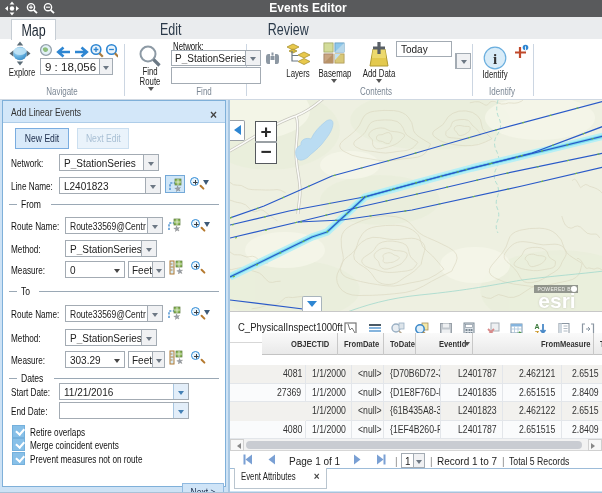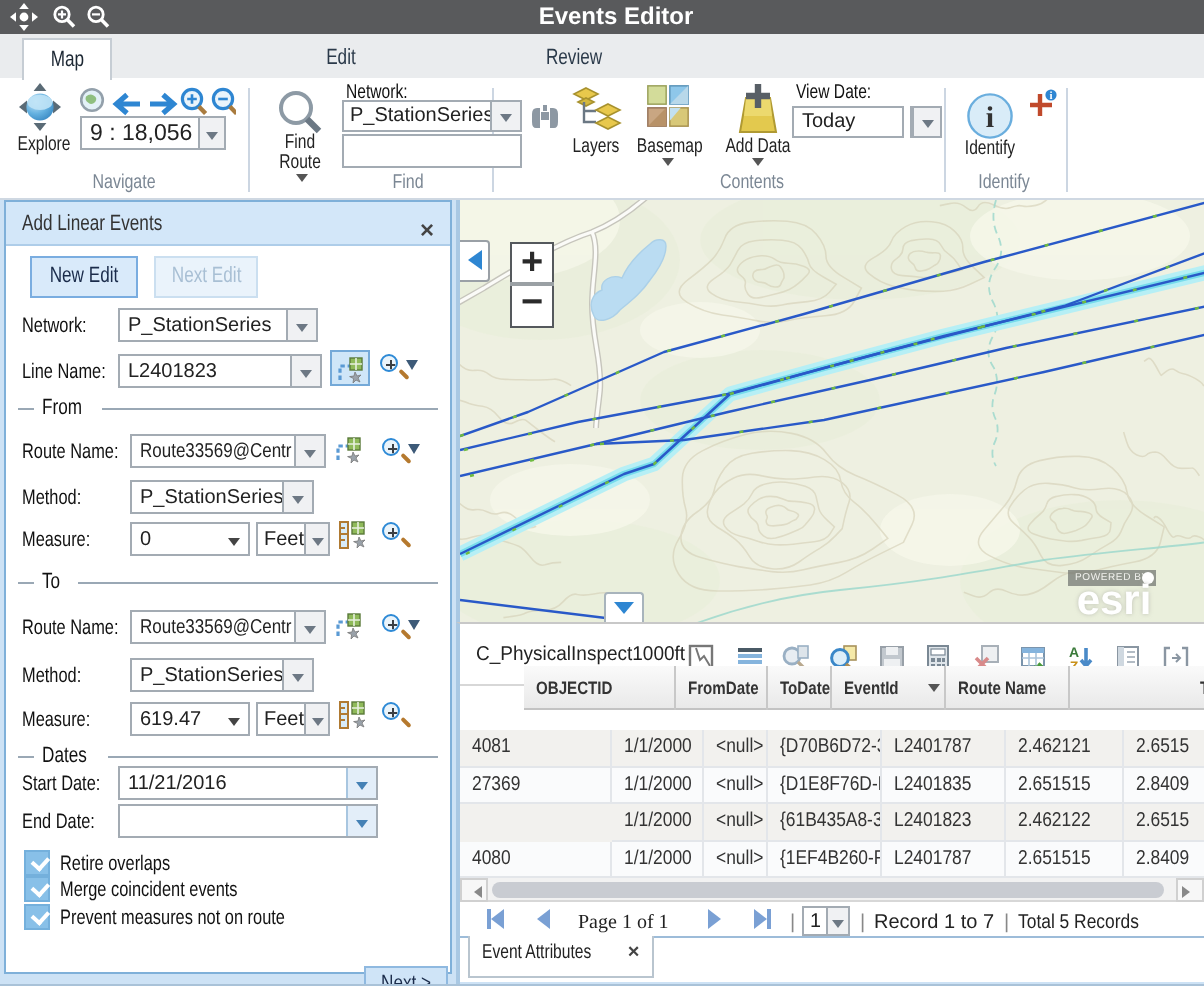--- a/index.html
+++ b/index.html
@@ -4,21 +4,21 @@
 <style>
 * { margin:0; padding:0; box-sizing:border-box; }
 html,body { width:602px; height:493px; overflow:hidden; }
 body { font-family:"Liberation Sans", sans-serif; background:#fff; position:relative; }
 .abs { position:absolute; }
 
 #titlebar { left:0; top:0; width:602px; height:17px; background:#595a5c; }
 #titlebar .title { position:absolute; left:14px; right:0; top:1px; text-align:center; color:#fff; font-size:12px; font-weight:bold; }
 
 #tabrow { left:0; top:17px; width:602px; height:23px; background:#eaecee; border-bottom:1px solid #fff; }
-.rtab { position:absolute; top:2px; height:21px; line-height:21px; font-size:11px; color:#2b3a4a; text-align:center; }
+.rtab { position:absolute; top:2px; height:21px; line-height:21px; font-size:16px; color:#2b3a4a; text-align:center; }
 .rtab.active { background:#fff; border:1px solid #c6cdd4; border-bottom:none; color:#1c2733; }
 
 #ribbon { left:0; top:40px; width:602px; height:60px; background:#fff; border-bottom:1px solid #cfd8e2; }
 .gsep { position:absolute; top:4px; height:52px; width:1px; background:#ccd6e2; }
 .glabel { position:absolute; top:46px; font-size:10px; color:#7b8794; text-align:center; transform:scaleX(0.8); transform-origin:50% 50%; }
 .btntext { position:absolute; font-size:10px; color:#222; text-align:center; transform:scaleX(0.78); transform-origin:50% 50%; }
 .combo { position:absolute; background:#fff; border:1px solid #a3abb3; font-size:10px; color:#222; overflow:hidden; }
 .combo .ctext { position:absolute; left:4px; right:14px; top:50%; transform:translateY(-50%); white-space:nowrap; overflow:hidden; }
 .combo .cbtn { position:absolute; right:0; top:0; bottom:0; width:15px; background:#f0f1f3; border-left:1px solid #a3abb3; }
 .combo .cbtn:after { content:""; position:absolute; left:50%; top:50%; margin:-1px 0 0 -3px; border:3px solid transparent; border-top:4px solid #6d7884; }
@@ -41,21 +41,21 @@
 .magz:after { content:""; position:absolute; left:3px; top:3px; width:4.6px; height:4.6px; background:
   linear-gradient(#3a3f44,#3a3f44) no-repeat 1.65px 0/1.3px 4.6px,
   linear-gradient(#3a3f44,#3a3f44) no-repeat 0 1.65px/4.6px 1.3px; }
 .magz i { position:absolute; left:9px; top:9px; width:5.5px; height:2.2px; background:#b5792e; transform:rotate(45deg); border-radius:1px; }
 .caret { width:0; height:0; border:3.5px solid transparent; border-top:5px solid #3d5a78; border-bottom:none; }
 .chk { width:13px; height:13px; background:#88c0e8; border:1px solid #74b0dc; }
 .chk:after { content:""; position:absolute; left:2.5px; top:2px; width:6px; height:3.5px; border-left:2.2px solid #fff; border-bottom:2.2px solid #fff; transform:rotate(-48deg); }
 
 #map { left:228px; top:100px; width:374px; height:211px; background:#edefdf; border-left:2px solid #a9c8e3; }
 
-#tablesec { left:228px; top:311px; width:374px; height:182px; background:#fff; border-left:2px solid #a9c8e3; border-top:1px solid #c8c8c8; }
+#tablesec { left:228px; top:311px; width:374px; height:182px; background:#fff; border-left:2px solid #a9c8e3; border-top:1px solid #c8c8c8;text-align:right; }
 #ttool { position:absolute; left:0; top:0; width:100%; height:31px; background:#fff; border-bottom:1px solid #d7d7d7; }
 #ttool .tlabel { position:absolute; left:8px; top:10px; font-size:10px; color:#222; transform:scaleX(0.95); transform-origin:0 50%; white-space:nowrap; }
 #thead { position:absolute; left:0; top:21px; width:100%; height:22px; background:linear-gradient(#fafafa,#e9e9e9); border-bottom:1px solid #c3c3c3;margin-left:32px; }
 .hcell { position:absolute; top:0; height:22px; line-height:22px; font-size:9px; font-weight:bold; color:#333; padding-left:6px; border-right:1px solid #c8c8c8; overflow:hidden; white-space:nowrap; }
 .trow { position:absolute; left:0; width:100%; height:18.5px; }
 .tcell > span { display:inline-block; transform:scaleX(0.87); transform-origin:0 50%; white-space:nowrap; }
 .hcell > span { display:inline-block; transform:scaleX(0.84); transform-origin:0 50%; white-space:nowrap; }
 .tcell { position:absolute; top:0; height:18.5px; line-height:18px; font-size:10px; color:#333; padding-left:6px; border-right:1px solid #e3e6ea; border-bottom:1px solid #e3e6ea; overflow:hidden; white-space:nowrap; }
 #tscroll { position:absolute; left:0; top:127px; width:100%; height:12px; background:#f2f2f2; border-bottom:1px solid #d7d7d7; }
 #tpage { position:absolute; left:0; top:139px; width:100%; height:17px; background:#fff; font-size:10px; color:#222; }
@@ -184,21 +184,21 @@
   <div class="btntext" style="left:314px;top:28px;width:40px;">Basemap</div>
   <div class="abs" style="left:331px;top:39px;width:0;height:0;border:3px solid transparent;border-top:4px solid #555;"></div>
   <svg class="abs" style="left:366px;top:0px" width="26" height="27" viewBox="0 0 26 27">
     <path d="M7 9 L19 9 L22 26 L4 26 Z" fill="#e3c94e" stroke="#b09a32" stroke-width="1"></path>
     <path d="M7 9 L19 9 L20 18 L6 18 Z" fill="#ecd96e"></path>
     <path d="M13 2 V14 M7 8 H19" stroke="#585f66" stroke-width="3.2"></path>
   </svg>
   <div class="btntext" style="left:357px;top:28px;width:44px;">Add Data</div>
   <div class="abs" style="left:376px;top:39px;width:0;height:0;border:3px solid transparent;border-top:4px solid #555;"></div>
   <div class="flabel" style="left:398px;top:1px;font-size:10px;">View Date:</div>
-  <div class="combo" style="left:396px;top:13px;width:56px;height:16px;">
+  <div class="combo" style="left:396px;top:1px;width:56px;height:16px;">
       <span class="ctext">Today</span>
     </div>
   <div class="combo" style="left:455px;top:13px;width:16px;height:16px;">
       <span class="cbtn" style="width:14px;"></span>
     </div>
 
   <svg class="abs" style="left:483px;top:6px" width="24" height="24" viewBox="0 0 24 24">
     <circle cx="12" cy="12" r="10.8" fill="#d9ecf8" stroke="#6aaede" stroke-width="1.2"></circle>
     <text x="12" y="17.5" text-anchor="middle" font-family="Liberation Serif, serif" font-size="15" font-weight="bold" fill="#333">i</text>
   </svg>
@@ -317,21 +317,21 @@
     <div class="abs caret" style="left:201px;top:209px;"></div>
 
     <div class="flabel" style="left:8px;top:231px;">Method:</div>
     <div class="combo" style="left:62px;top:228px;width:92px;height:17px;">
         <span class="ctext">P_StationSeries</span>
         <span class="cbtn"></span>
       </div>
 
     <div class="flabel" style="left:8px;top:253px;">Measure:</div>
     <div class="combo" style="left:62px;top:250px;width:60px;height:17px;">
-        <span class="ctext">619.47</span>
+        <span class="ctext">303.29</span>
         <span style="position:absolute;right:4px;top:6.5px;border:3.5px solid transparent;border-top:4.5px solid #444;"></span>
       </div>
     <div class="combo" style="left:125px;top:250px;width:37px;height:17px;">
         <span class="ctext" style="left:3px;right:11px;">Feet</span>
         <span class="cbtn" style="width:12px;"></span>
       </div>
     <div class="abs" style="left:166px;top:249px;width:16px;height:16px;">
         <svg width="16" height="16" viewBox="0 0 16 16" style="position:absolute;left:0;top:0">
   <rect x="1" y="1" width="4" height="13" fill="#d8ecf8" stroke="#b07a32" stroke-width="1"></rect>
   <path d="M1.5 4 h2 M1.5 7 h3 M1.5 10 h2" stroke="#b07a32" stroke-width="0.9"></path>
@@ -524,21 +524,21 @@
 <svg style="position:absolute;left:351px;top:10px" width="14" height="14" viewBox="0 0 14 14">
         <path d="M4 2 H1.5 V12 H4 M10 2 H12.5 V12 H10" stroke="#8a96a2" stroke-width="1.2" fill="none"></path>
         <path d="M5 7 h4 M7 5 l2 2 l-2 2" stroke="#8a96a2" stroke-width="1" fill="none"></path>
       </svg>
 </div>
   <div id="thead">
 <div class="hcell" style="left:0px;width:76px;"><span>OBJECTID</span></div>
 <div class="hcell" style="left:76px;width:46px;"><span>FromDate</span></div>
 <div class="hcell" style="left:122px;width:32px;"><span>ToDate</span></div>
 <div class="hcell" style="left:154px;width:57px;"><span>EventId</span></div>
-<div class="hcell" style="left:211px;width:62px;"><span>Route Name</span></div>
+<div class="hcell" style="left:273px;width:59px;"><span>FromMeasure</span></div>
 <div class="hcell" style="left:332px;width:42px;"><span>ToMeasure</span></div>
 <div style="position:absolute;left:202px;top:9px;border:3.5px solid transparent;border-top:4.5px solid #555;"></div>
     </div>
   <div class="trow" style="top:53px;background:#f2f1ee;">
 <div class="tcell" style="left:0px;width:76px;"><span>4081</span></div>
       <div class="tcell" style="left:76px;width:46px;"><span>1/1/2000</span></div>
       <div class="tcell" style="left:122px;width:32px;"><span>&lt;null&gt;</span></div>
       <div class="tcell" style="left:154px;width:57px;"><span>{D70B6D72-3</span></div>
       <div class="tcell" style="left:211px;width:62px;"><span>L2401787</span></div>
       <div class="tcell" style="left:273px;width:59px;"><span>2.462121</span></div>
@@ -581,21 +581,21 @@
 <svg style="position:absolute;left:12px;top:2px" width="145" height="13" viewBox="0 0 145 13">
   <g fill="#7aa0d4">
     <path d="M10 1.5 L10 11.5 L3.5 6.5 Z"></path>
           <rect x="1.5" y="1.5" width="2" height="10"></rect>
     <path d="M33 1.5 L33 11.5 L26.5 6.5 Z"></path>
     <path d="M112 1.5 L112 11.5 L118.5 6.5 Z"></path>
     <path d="M135 1.5 L135 11.5 L141.5 6.5 Z"></path>
           <rect x="141.5" y="1.5" width="2" height="10"></rect>
   </g>
 </svg>
-<span style="position:absolute;left:59px;top:5px;font-family:Liberation Serif, serif;">Page 1 of 1</span>
+<span style="position:absolute;left:59px;top:5px;">Page 1 of 1</span>
 <span style="position:absolute;left:165px;top:5px;color:#888;">|</span>
 <div class="combo" style="left:171px;top:2px;width:24px;height:15px;font-size:10px;">
         <span class="ctext" style="left:3px;">1</span>
         <span class="cbtn" style="width:11px;"></span>
       </div>
 <span style="position:absolute;left:200px;top:5px;color:#888;">|</span>
 <span style="position:absolute;left:207px;top:5px;">Record 1 to 7</span>
 <span style="position:absolute;left:272px;top:5px;color:#888;">|</span>
 <span style="position:absolute;left:279px;top:5px;transform:scaleX(0.87);transform-origin:0 50%;">Total 5 Records</span>
 </div>

